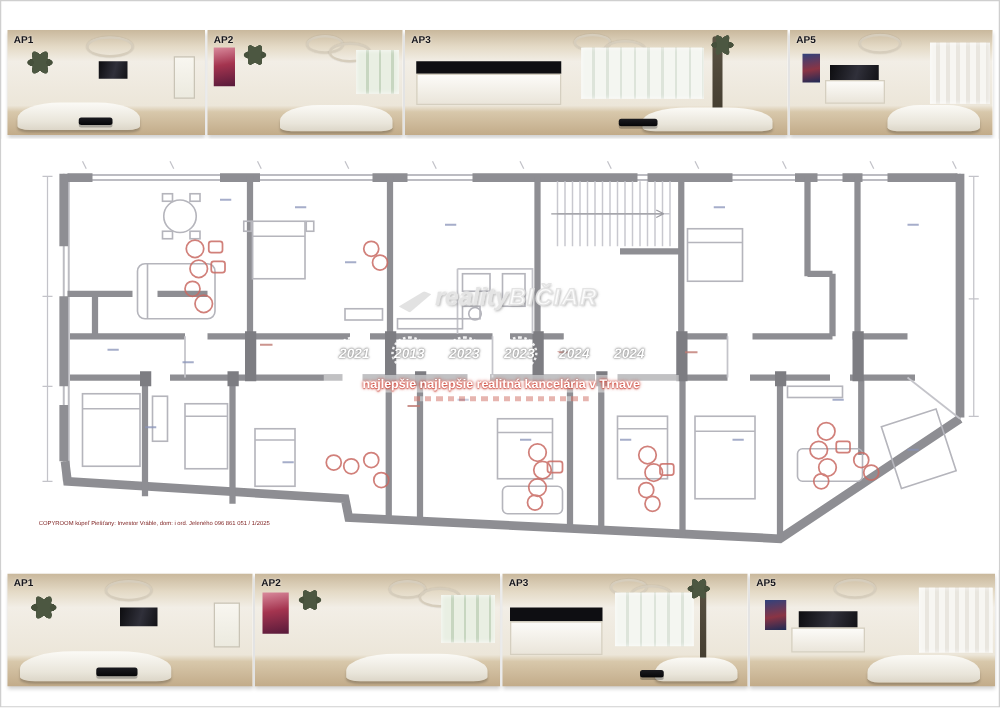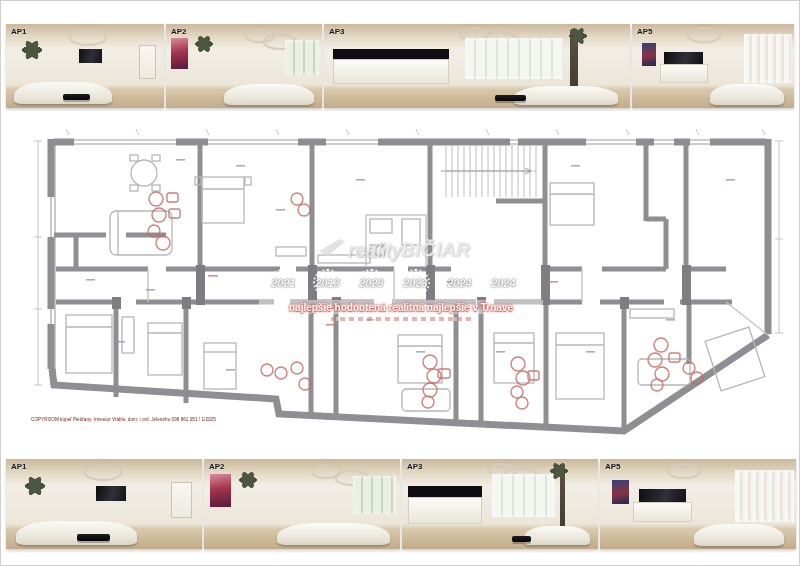--- a/index.html
+++ b/index.html
@@ -31,21 +31,21 @@
   .window.green{background:repeating-linear-gradient(90deg,#e9efe3 0 8px,#c7d6c0 8px 10px);}
   .window.sheer{background:repeating-linear-gradient(90deg,#f7f6f2 0 5px,#e9e6df 5px 8px);}
   .cab{background:linear-gradient(#fcfbf8,#eae5da);border:1px solid #d5cfc0;box-sizing:border-box;}
   .strip-black{background:#0e0e12;}
 
   
   .plan{position:absolute;left:0;top:110px;width:800px;height:345px;background:#fff;}
   .plan svg{position:absolute;left:25px;top:8px;}
 
   
-  .logo{position:absolute;left:318px;top:128px;display:flex;align-items:flex-start;font-style:italic;font-weight:400;
+  .logo{position:absolute;left:318px;top:116px;display:flex;align-items:flex-end;font-style:italic;font-weight:700;
         color:rgba(225,225,225,.9);text-shadow:0 0 1px #fff,1px 1px 2px rgba(110,110,110,.55);z-index:10;}
   .swoosh{display:inline-block;width:26px;height:17px;margin-right:3px;
         clip-path:polygon(0 72%,78% 0,100% 14%,34% 100%);background:rgba(222,222,222,.88);}
   .logo .p1{font-size:20px;}
   .logo .p2{font-size:19px;letter-spacing:1px;color:rgba(245,245,245,.35);-webkit-text-stroke:1.1px rgba(225,225,225,.9);}
   .badges{position:absolute;left:262px;top:157px;display:flex;gap:3px;z-index:10;}
   .badge{position:relative;width:41px;height:29px;display:flex;align-items:center;justify-content:center;}
   .wreath{position:absolute;inset:1px 6px;border:2px dotted rgba(255,255,255,.88);border-radius:50%;}
   .yr{position:relative;font-size:11px;font-weight:700;font-style:italic;color:#fff;
       text-shadow:0 0 2px rgba(110,110,110,.95),0 0 1px rgba(110,110,110,.95);}
@@ -288,21 +288,21 @@
         <div class="badge">
           <span class="wreath"></span>
           <span class="yr">2024</span>
         </div>
         <div class="badge">
           <span class="wreath"></span>
           <span class="yr">2024</span>
         </div>
       </div>
     <div class="banner-bg"></div>
-    <div class="banner">najlepšie hodnotená realitná najlepšie v Trnave</div>
+    <div class="banner">najlepšie najlepšie realitná kancelária v Trnave</div>
     <div class="sub-banner"></div>
     <div class="footnote">COPYROOM kúpeľ Piešťany: Investor Vráble, dom: i ord. Jeleného 096 861 051 / 1/2025</div>
   </div>
 
   <div class="strip bottom" id="strip-bottom">
       <div class="tile">
         <div class="acc palm" style="left: 6%; top: 16%; width: 34px; height: 26px;"></div>
         <div class="acc ring" style="left: 40%; top: 6%; width: 34px; height: 13px;"></div>
         <div class="acc art dark" style="left: 46%; top: 30%; width: 15%; height: 17%;"></div>
         <div class="acc door" style="right: 5%; top: 25%; width: 11%; height: 40%;"></div>

